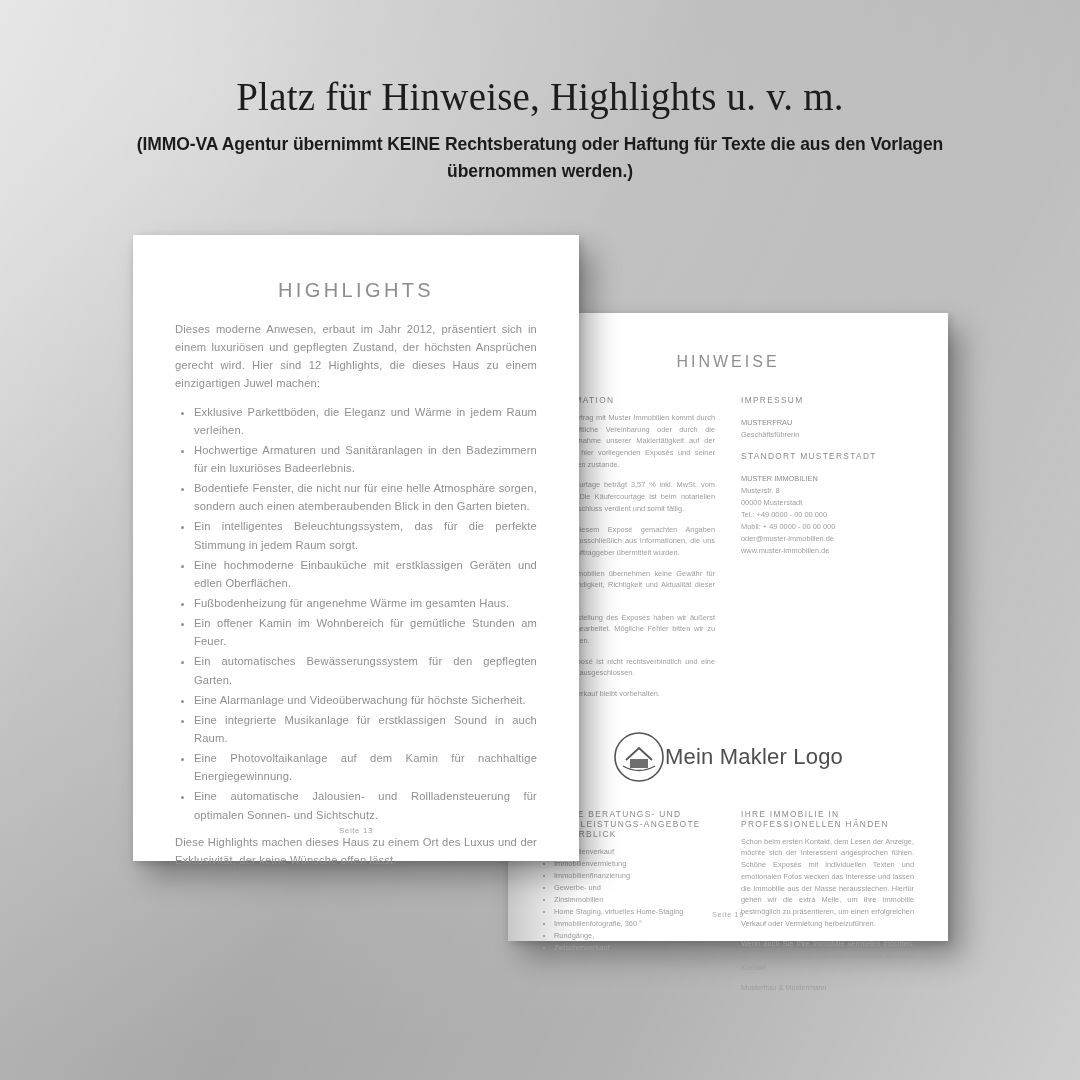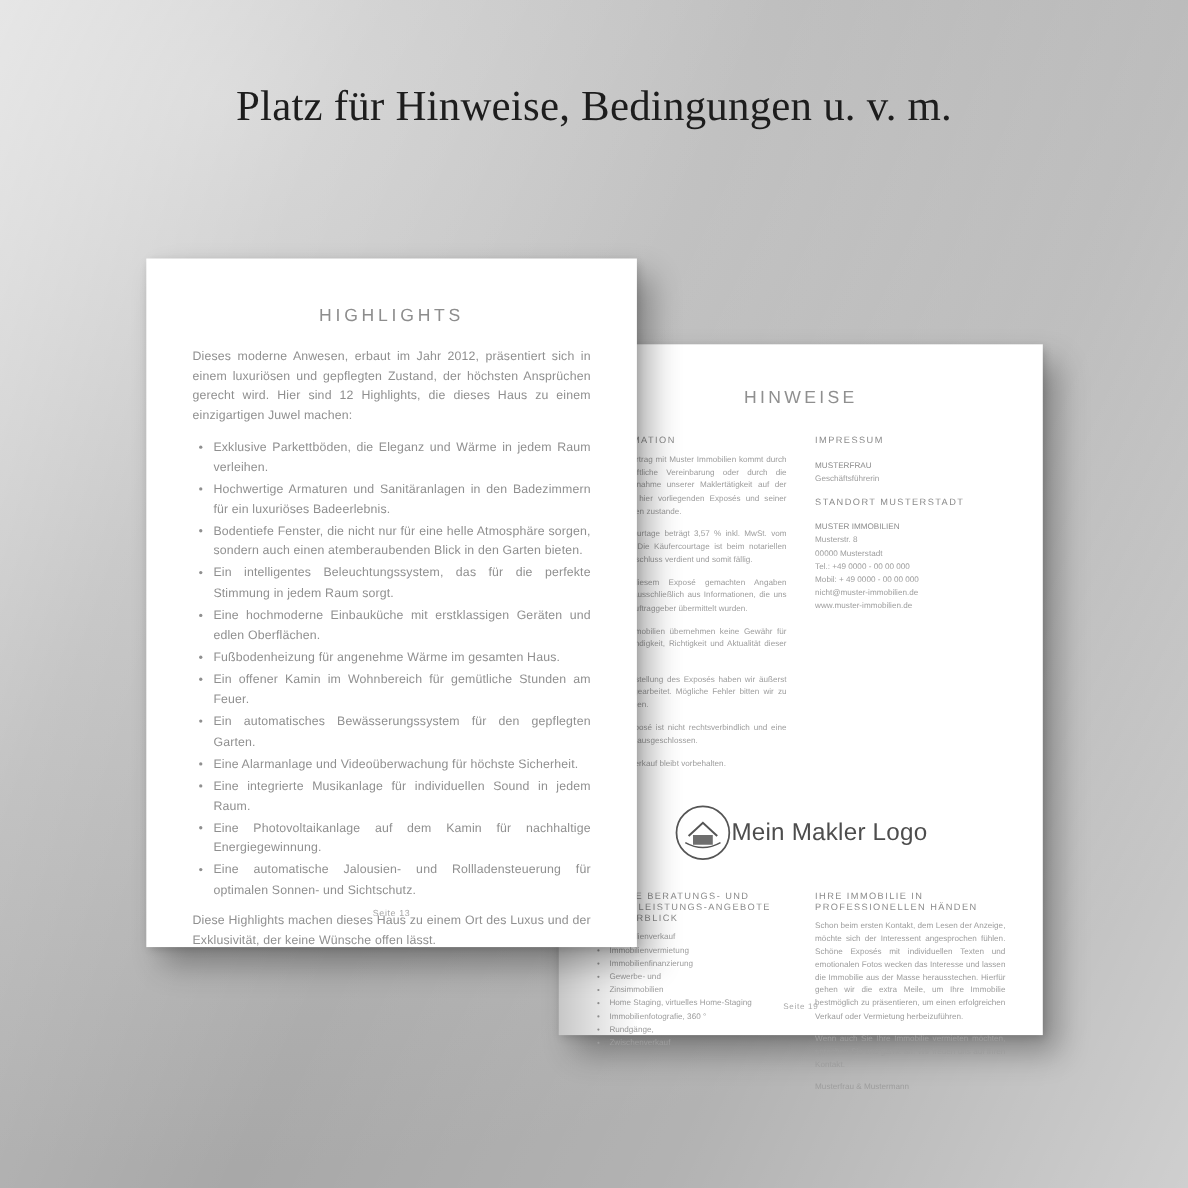--- a/index.html
+++ b/index.html
@@ -39,21 +39,21 @@
   .page-back{
     left:508px;top:313px;width:440px;height:628px;
   }
   .page-front{
     left:133px;top:235px;width:446px;height:626px;
   }
 
   
   .pf-inner{padding:44px 42px 0 42px;color:#8c8c8c;}
   .pf-title{
-    text-align:center;font-size:16px;letter-spacing:3.4px;color:#8d8d8d;
+    text-align:center;font-size:20px;letter-spacing:3.4px;color:#8d8d8d;
     font-weight:400;margin:0 0 18px 0;
   }
   .pf-intro{
     font-size:11.2px;line-height:1.62;text-align:justify;color:#8f8f8f;margin:0 0 10px 0;
     letter-spacing:.15px;
   }
   .pf-list{margin:0 0 0 0;padding-left:19px;}
   .pf-list li{
     font-size:11.2px;line-height:1.62;text-align:justify;color:#8f8f8f;
     margin-bottom:2px;letter-spacing:.15px;
@@ -105,21 +105,22 @@
     background:linear-gradient(90deg, rgba(0,0,0,.22), rgba(0,0,0,0));
     pointer-events:none;
   }
 </style>
 </head>
 <body>
 
 <div class="bg-sheen"></div>
 
 <div class="header">
-  <h1>Platz für Hinweise, Bedingungen u. v. m.</h1>
+  <h1>Platz für Hinweise, Highlights u. v. m.</h1>
+  <p>(IMMO-VA Agentur übernimmt KEINE Rechtsberatung oder Haftung für Texte die aus den Vorlagen übernommen werden.)</p>
 </div>
 
 <div class="page page-back">
   <div class="pb-inner">
     <div class="pb-title">HINWEISE</div>
 
     <div class="pb-cols">
       <div class="pb-col">
         <div class="pb-h">INFORMATION</div>
         <p class="pb-p">Ein Kaufvertrag mit Muster Immobilien kommt durch eine schriftliche Vereinbarung oder durch die Inanspruchnahme unserer Maklertätigkeit auf der Basis des hier vorliegenden Exposés und seiner Bedingungen zustande.</p>
@@ -136,21 +137,21 @@
           <div class="nm">MUSTERFRAU</div>
           <div>Geschäftsführerin</div>
         </div>
         <div class="pb-h">STANDORT MUSTERSTADT</div>
         <div class="pb-addr">
           <div class="nm">MUSTER IMMOBILIEN</div>
           <div>Musterstr. 8</div>
           <div>00000 Musterstadt</div>
           <div>Tel.: +49 0000 - 00 00 000</div>
           <div>Mobil: + 49 0000 - 00 00 000</div>
-          <div>nicht@muster-immobilien.de</div>
+          <div>oder@muster-immobilien.de</div>
           <div>www.muster-immobilien.de</div>
         </div>
       </div>
     </div>
 
     <div class="logo-row">
       <span class="logo-mark">
         <svg width="52" height="52" viewBox="0 0 52 52">
           <circle cx="26" cy="26" r="24" fill="none" stroke="#555" stroke-width="1.6"></circle>
           <path d="M13 29 L26 17 L39 29" fill="none" stroke="#555" stroke-width="1.8"></path>
@@ -197,20 +198,20 @@
     <ul class="pf-list">
       <li>Exklusive Parkettböden, die Eleganz und Wärme in jedem Raum verleihen.</li>
       <li>Hochwertige Armaturen und Sanitäranlagen in den Badezimmern für ein luxuriöses Badeerlebnis.</li>
       <li>Bodentiefe Fenster, die nicht nur für eine helle Atmosphäre sorgen, sondern auch einen atemberaubenden Blick in den Garten bieten.</li>
       <li>Ein intelligentes Beleuchtungssystem, das für die perfekte Stimmung in jedem Raum sorgt.</li>
       <li>Eine hochmoderne Einbauküche mit erstklassigen Geräten und edlen Oberflächen.</li>
       <li>Fußbodenheizung für angenehme Wärme im gesamten Haus.</li>
       <li>Ein offener Kamin im Wohnbereich für gemütliche Stunden am Feuer.</li>
       <li>Ein automatisches Bewässerungssystem für den gepflegten Garten.</li>
       <li>Eine Alarmanlage und Videoüberwachung für höchste Sicherheit.</li>
-      <li>Eine integrierte Musikanlage für individuellen Sound in jedem Raum.</li>
+      <li>Eine integrierte Musikanlage für erstklassigen Sound in auch Raum.</li>
       <li>Eine Photovoltaikanlage auf dem Kamin für nachhaltige Energiegewinnung.</li>
       <li>Eine automatische Jalousien- und Rollladensteuerung für optimalen Sonnen- und Sichtschutz.</li>
     </ul>
     <p class="pf-outro">Diese Highlights machen dieses Haus zu einem Ort des Luxus und der Exklusivität, der keine Wünsche offen lässt.</p>
   </div>
   <div class="pf-page-no">Seite 13</div>
 </div>
 
 </body></html>

